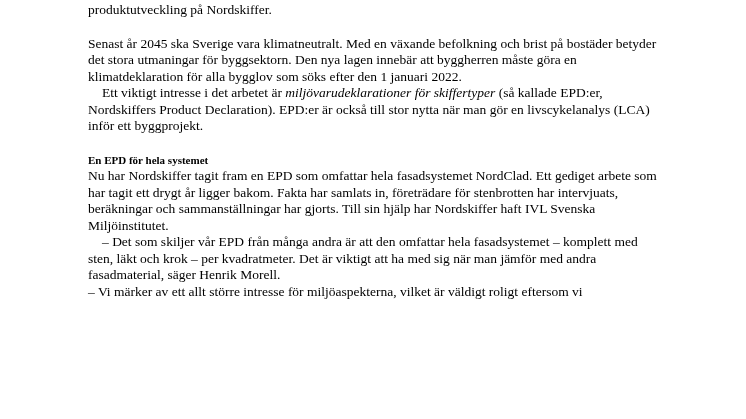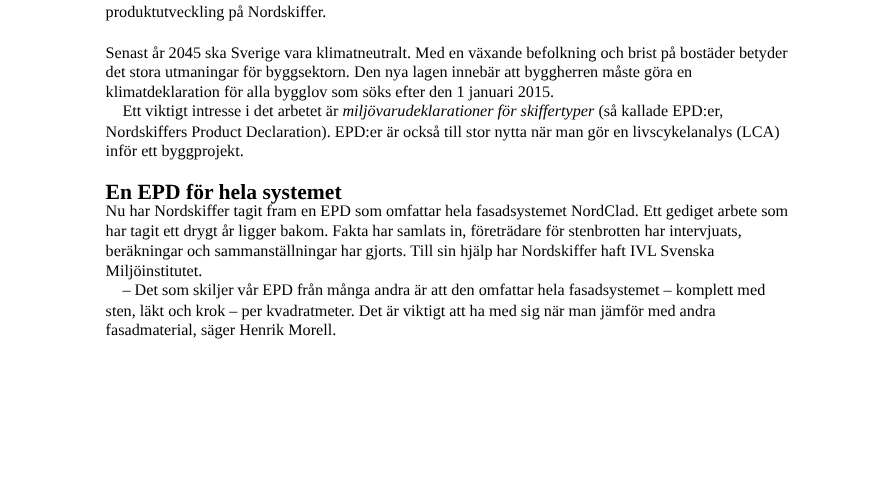--- a/index.html
+++ b/index.html
@@ -28,29 +28,30 @@
     padding: 0;
   }
   .gap {
     margin-top: 17px;
   }
   .indent {
     text-indent: 14px;
   }
   .heading {
     font-weight: bold;
-    font-size: 18px;
+    font-size: 11px;
   }
   .italic {
     font-style: italic;
   }
 </style>
 </head>
 <body style="background: rgb(255, 255, 255);">
 
 <div class="page" style="color: rgb(0, 0, 0);">
     <p class="block"><span>produktutveckling på Nordskiffer.</span></p>
-    <p class="block gap"><span>Senast år 2045 ska Sverige vara klimatneutralt. Med en växande befolkning och brist på bostäder betyder det stora utmaningar för byggsektorn. Den nya lagen innebär att byggherren måste göra en klimatdeklaration för alla bygglov som söks efter den 1 januari 2015.</span></p>
+    <p class="block gap"><span>Senast år 2045 ska Sverige vara klimatneutralt. Med en växande befolkning och brist på bostäder betyder det stora utmaningar för byggsektorn. Den nya lagen innebär att byggherren måste göra en klimatdeklaration för alla bygglov som söks efter den 1 januari 2022.</span></p>
     <p class="block indent"><span>Ett viktigt intresse i det arbetet är </span><span class="italic">miljövarudeklarationer för skiffertyper</span><span> (så kallade EPD:er, Nordskiffers Product Declaration). EPD:er är också till stor nytta när man gör en livscykelanalys (LCA) inför ett byggprojekt.</span></p>
     <h3 class="block gap heading"><span>En EPD för hela systemet</span></h3>
     <p class="block"><span>Nu har Nordskiffer tagit fram en EPD som omfattar hela fasadsystemet NordClad. Ett gediget arbete som har tagit ett drygt år ligger bakom. Fakta har samlats in, företrädare för stenbrotten har intervjuats, beräkningar och sammanställningar har gjorts. Till sin hjälp har Nordskiffer haft IVL Svenska Miljöinstitutet.</span></p>
     <p class="block indent"><span>– Det som skiljer vår EPD från många andra är att den omfattar hela fasadsystemet – komplett med sten, läkt och krok – per kvadratmeter. Det är viktigt att ha med sig när man jämför med andra fasadmaterial, säger Henrik Morell.</span></p>
+    <p class="block"><span>– Vi märker av ett allt större intresse för miljöaspekterna, vilket är väldigt roligt eftersom vi</span></p>
   </div>
 
 </body></html>

